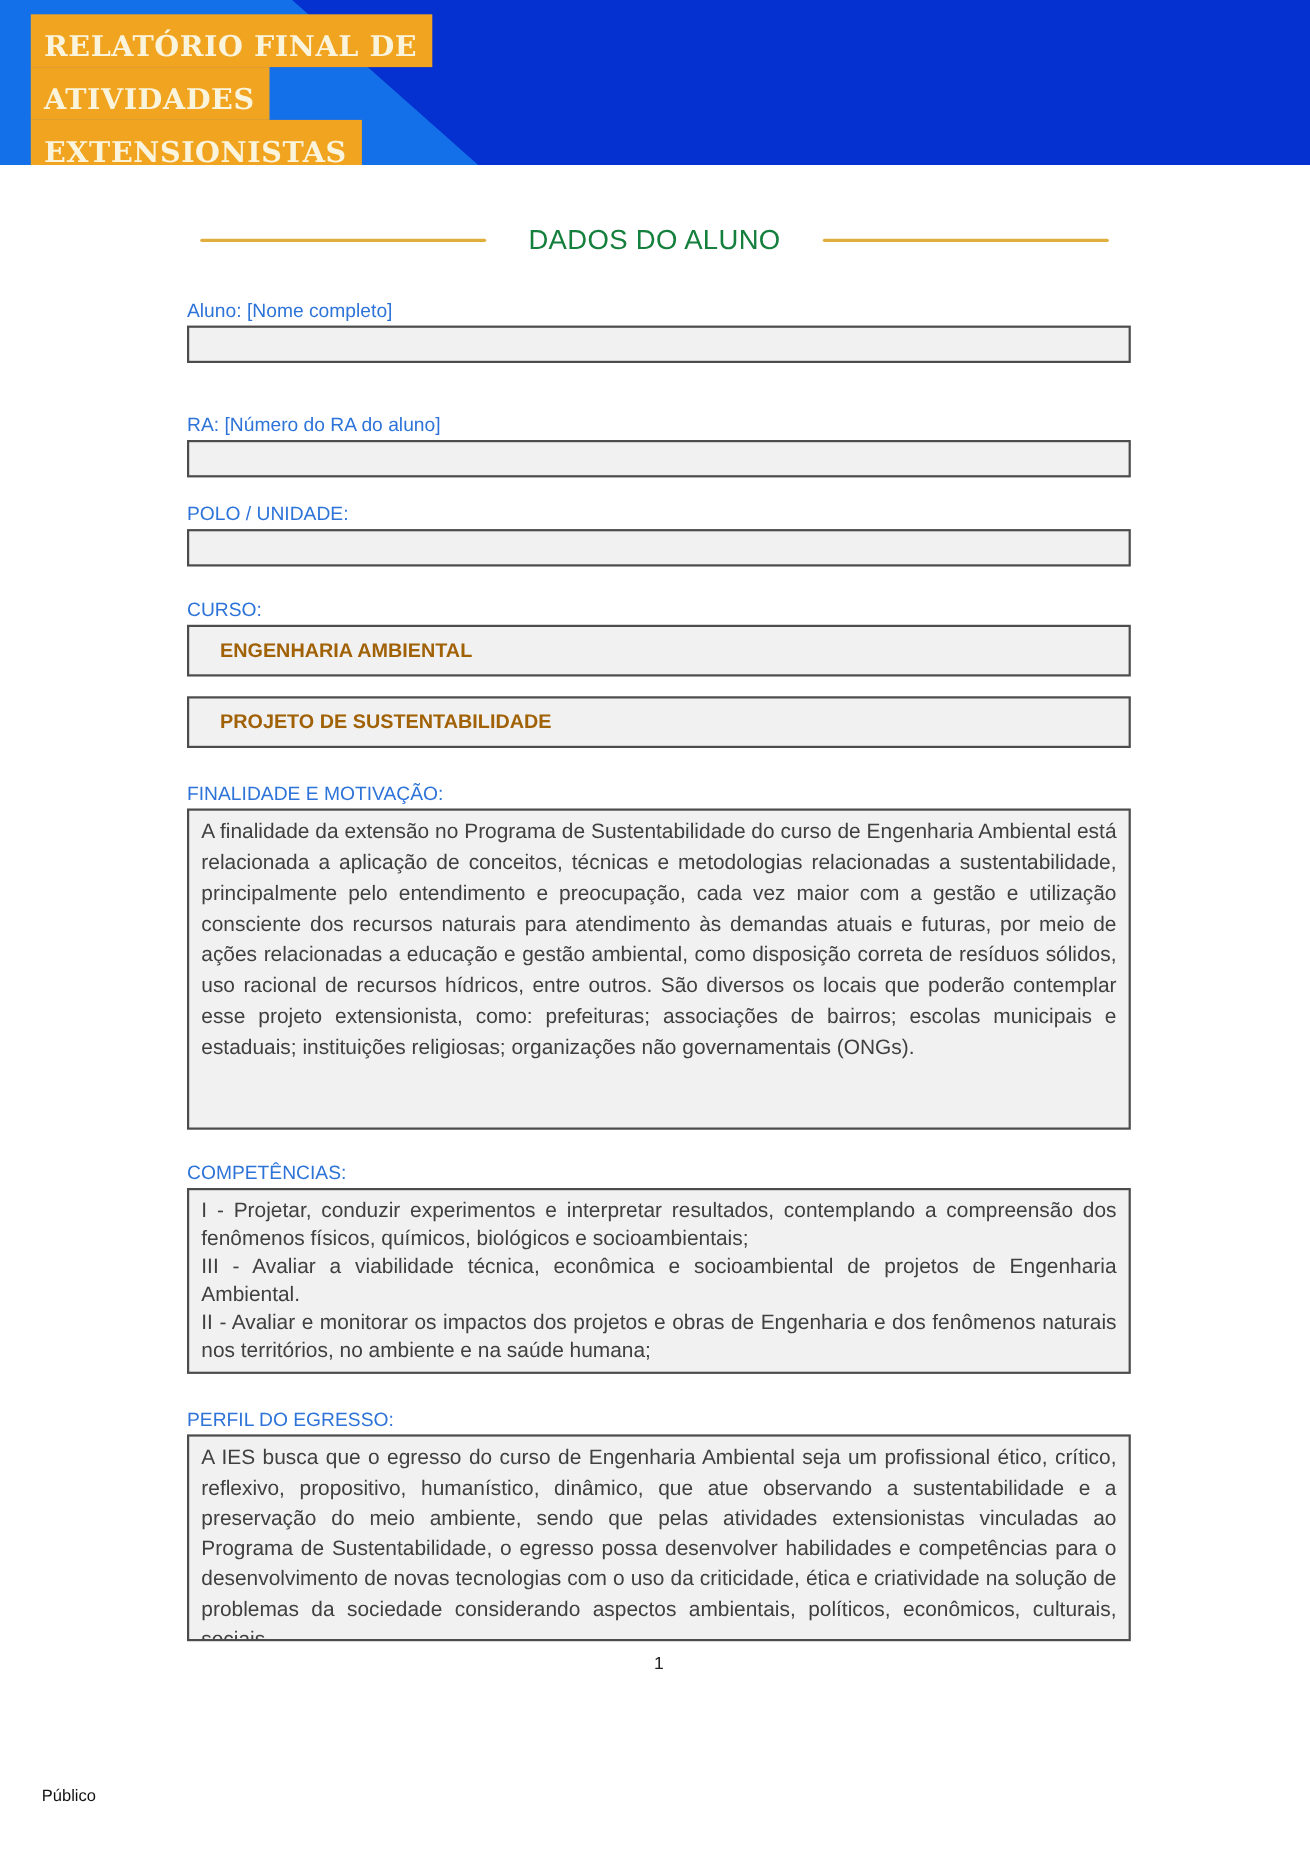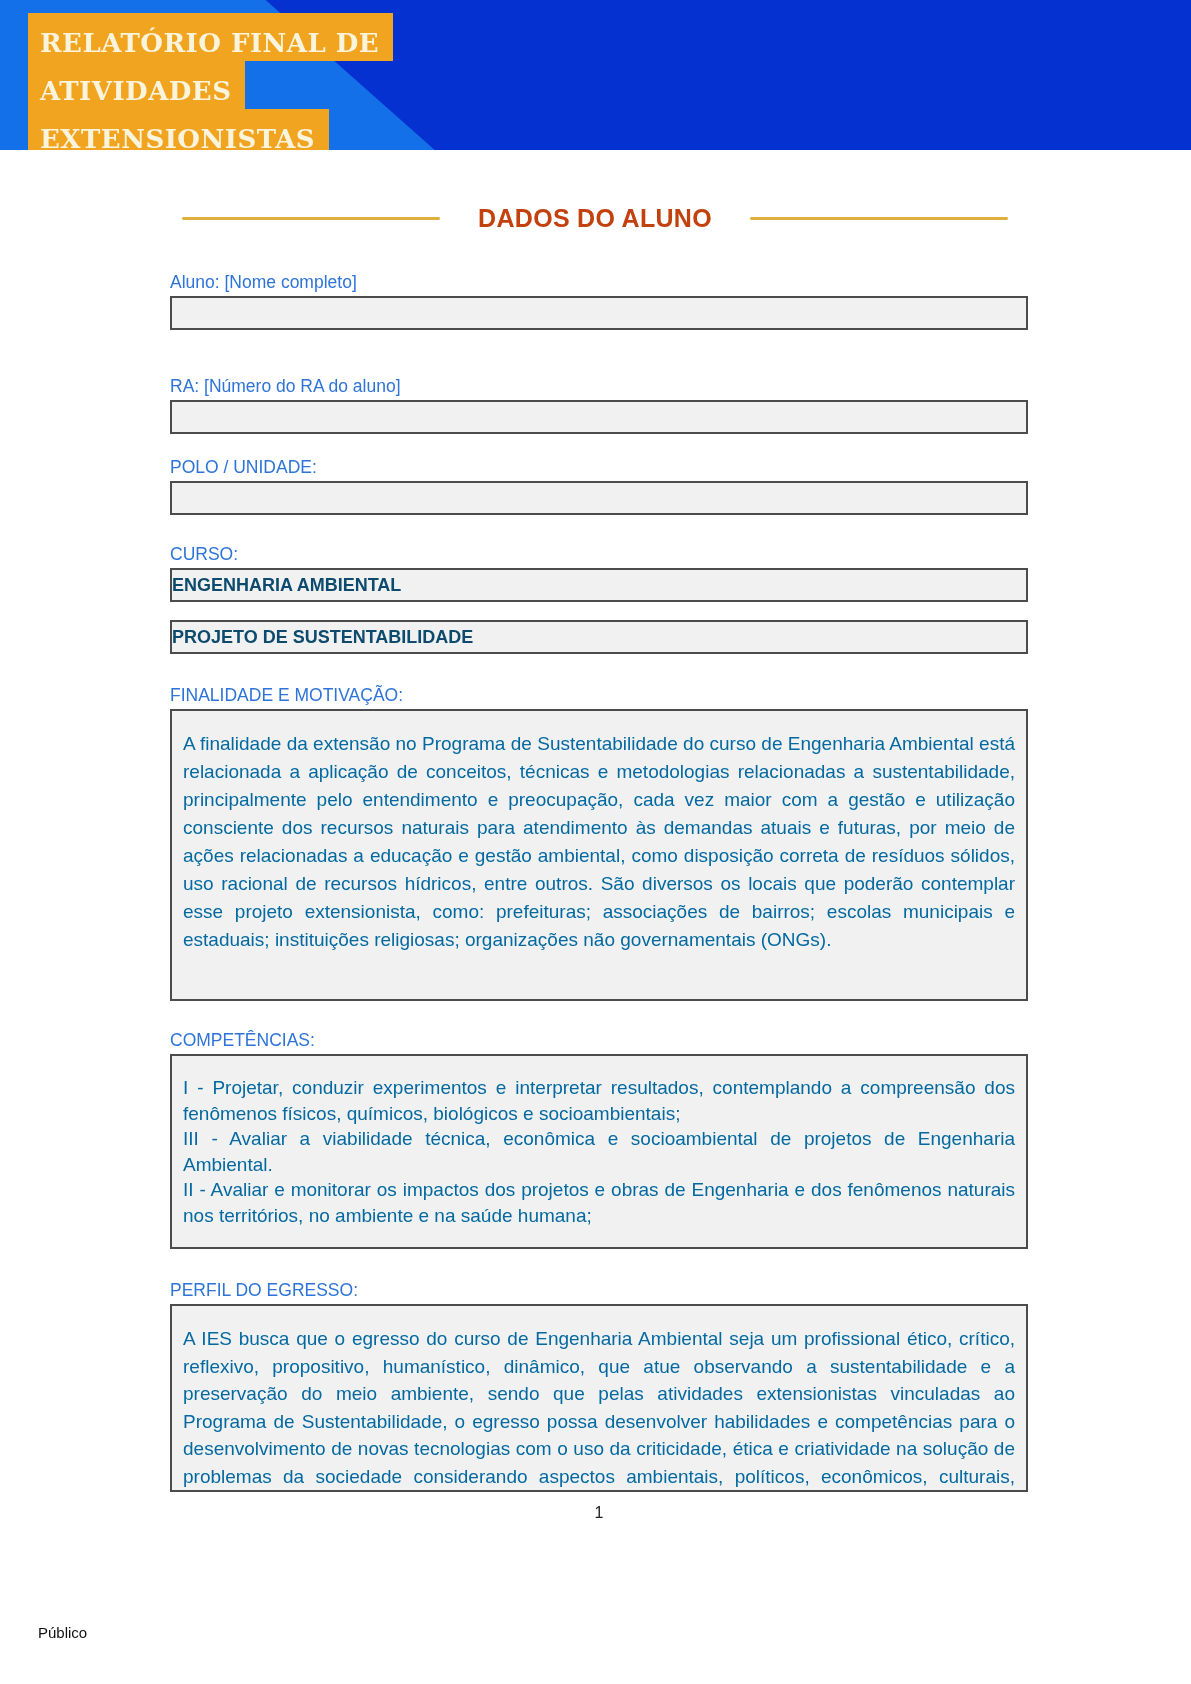--- a/index.html
+++ b/index.html
@@ -20,28 +20,28 @@
                  font-family:"DejaVu Serif", serif; font-weight:700;
                  font-size:26px; line-height:29px; padding:16px 14px 3px 12px; letter-spacing:0.5px; }
 
   
   .content { position:absolute; left:170px; top:150px; width:858px; }
 
   .title-row { display:flex; align-items:center; margin-top:55px; height:26px; }
   .title-rule { flex:1; height:3px; background:#DFAE3C; border-radius:2px; }
   .rule-left  { margin-left:12px; margin-right:38px; }
   .rule-right { margin-left:38px; margin-right:20px; }
-  .page-title { color:#c2410c; font-weight:bold; font-size:25px; letter-spacing:0.3px; white-space:nowrap; }
+  .page-title { color:#15803d; font-weight:normal; font-size:25px; letter-spacing:0.3px; white-space:nowrap; }
 
   .field-label { color:#2E74D8; font-size:17.5px; line-height:22px; }
   .box { background:#F1F1F1; border:2px solid #4C4C4C; margin-top:3px; box-sizing:border-box; }
   .input-box { height:34px; }
-  .value-box { height:34px; display:flex; align-items:center; padding-left:0;
-               font-weight:bold; font-size:18px; color:#0c4a6e; }
-  .text-box { padding:19px 11px; font-size:19px; color:#0369a1; }
+  .value-box { height:47px; display:flex; align-items:center; padding-left:28px;
+               font-weight:bold; font-size:18px; color:#a16207; }
+  .text-box { padding:6px 11px; font-size:19px; color:#404040; }
   .text-box p { margin:0; text-align:justify; }
 
   .mt40{margin-top:40px;} .mt45{margin-top:45px;} .mt22{margin-top:22px;}
   .mt28{margin-top:28px;} .mt26{margin-top:26px;} .mt18{margin-top:18px;}
   .mt30{margin-top:30px;}
 
   .lh28 p { line-height:28px; }
   .lh25 p { line-height:25.5px; }
   .lh27 p { line-height:27.5px; }
   .box-finalidade { min-height:292px; }

